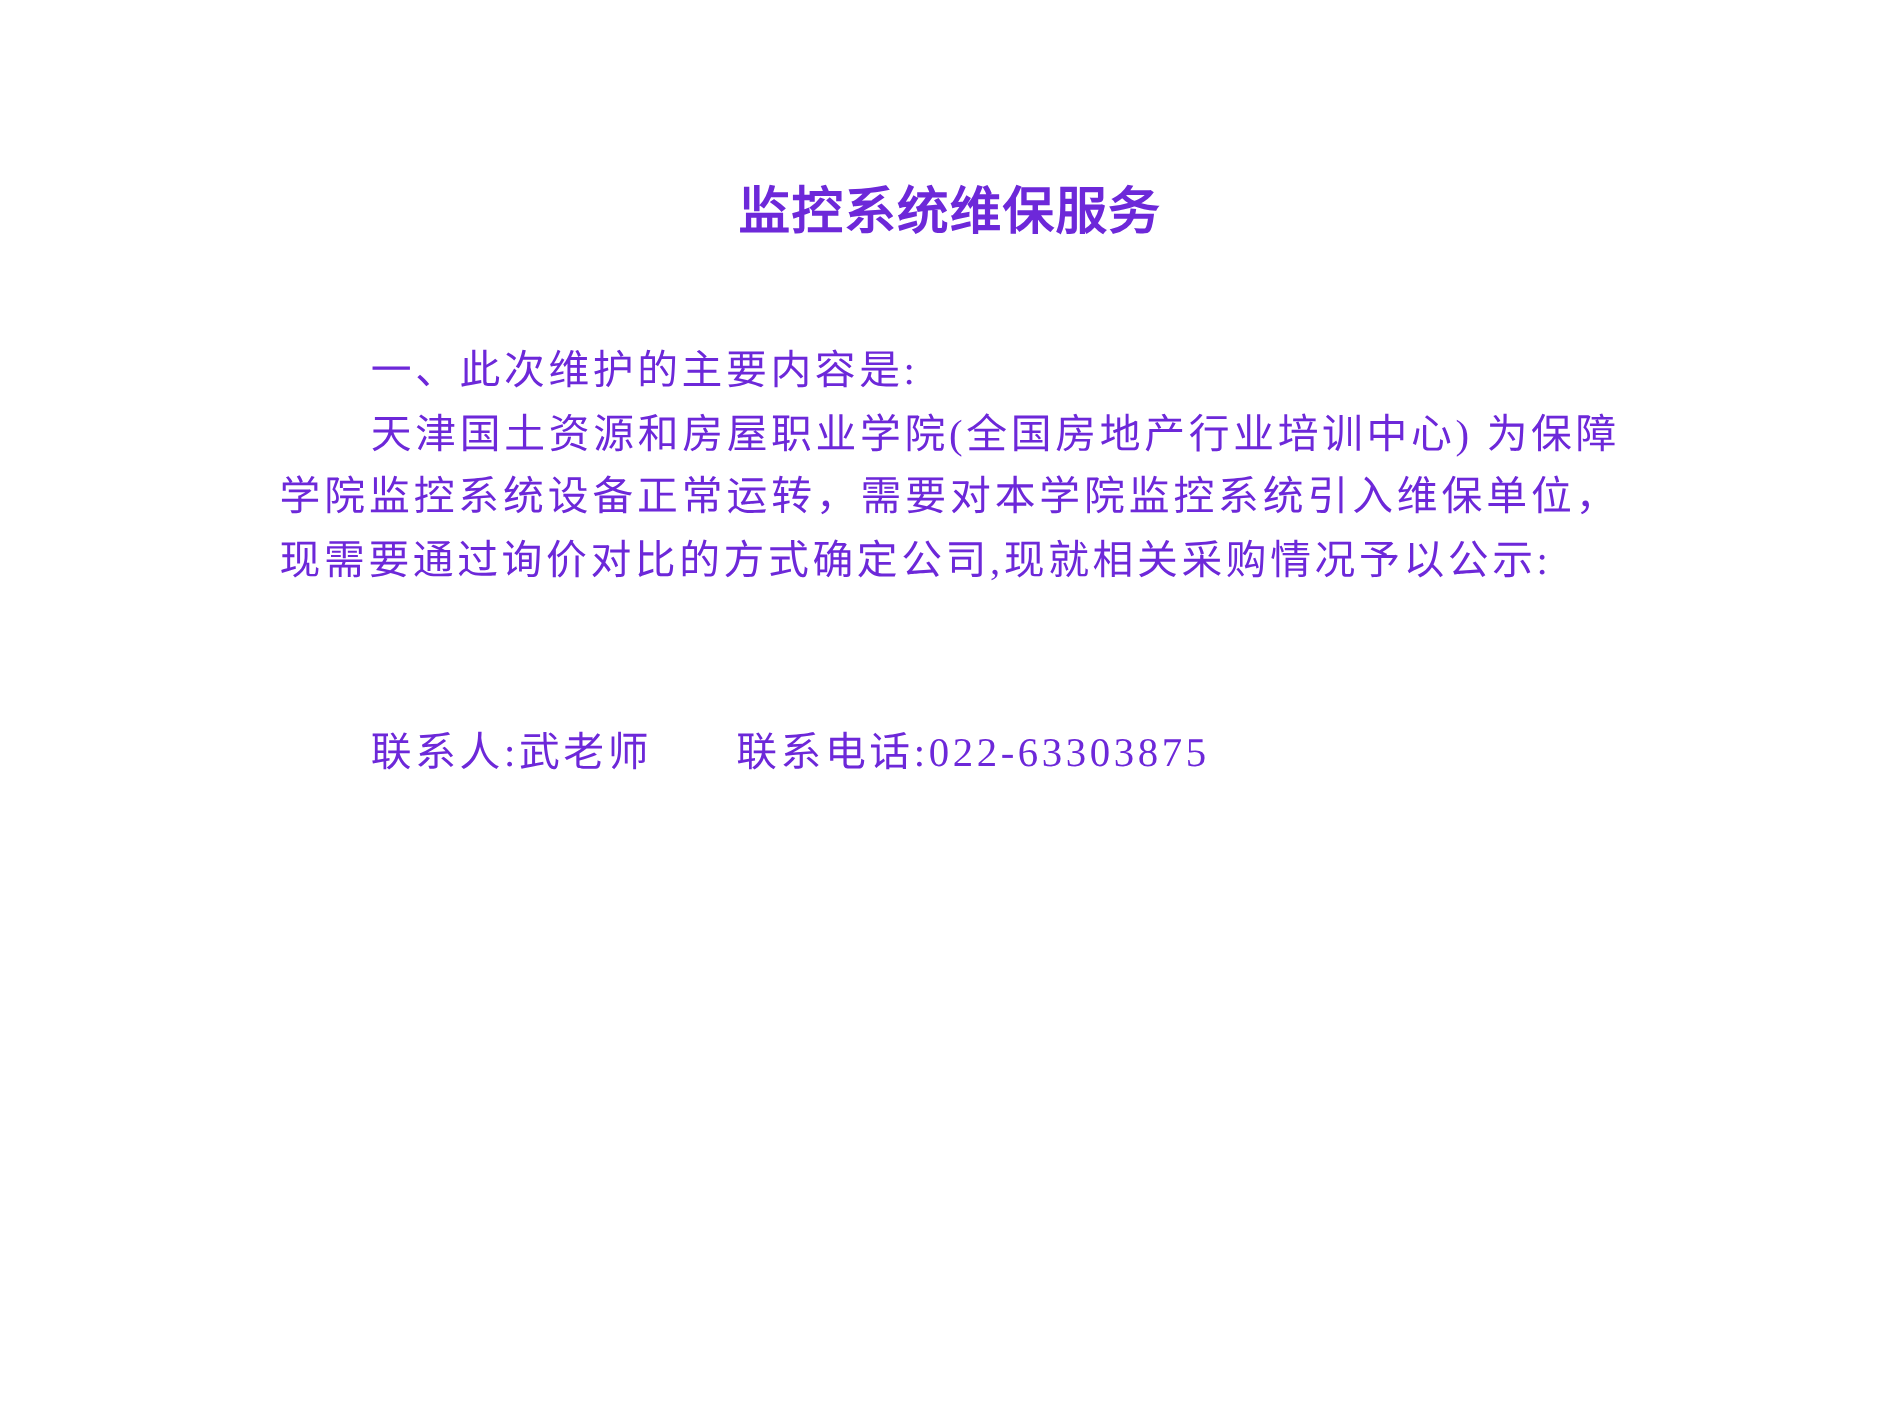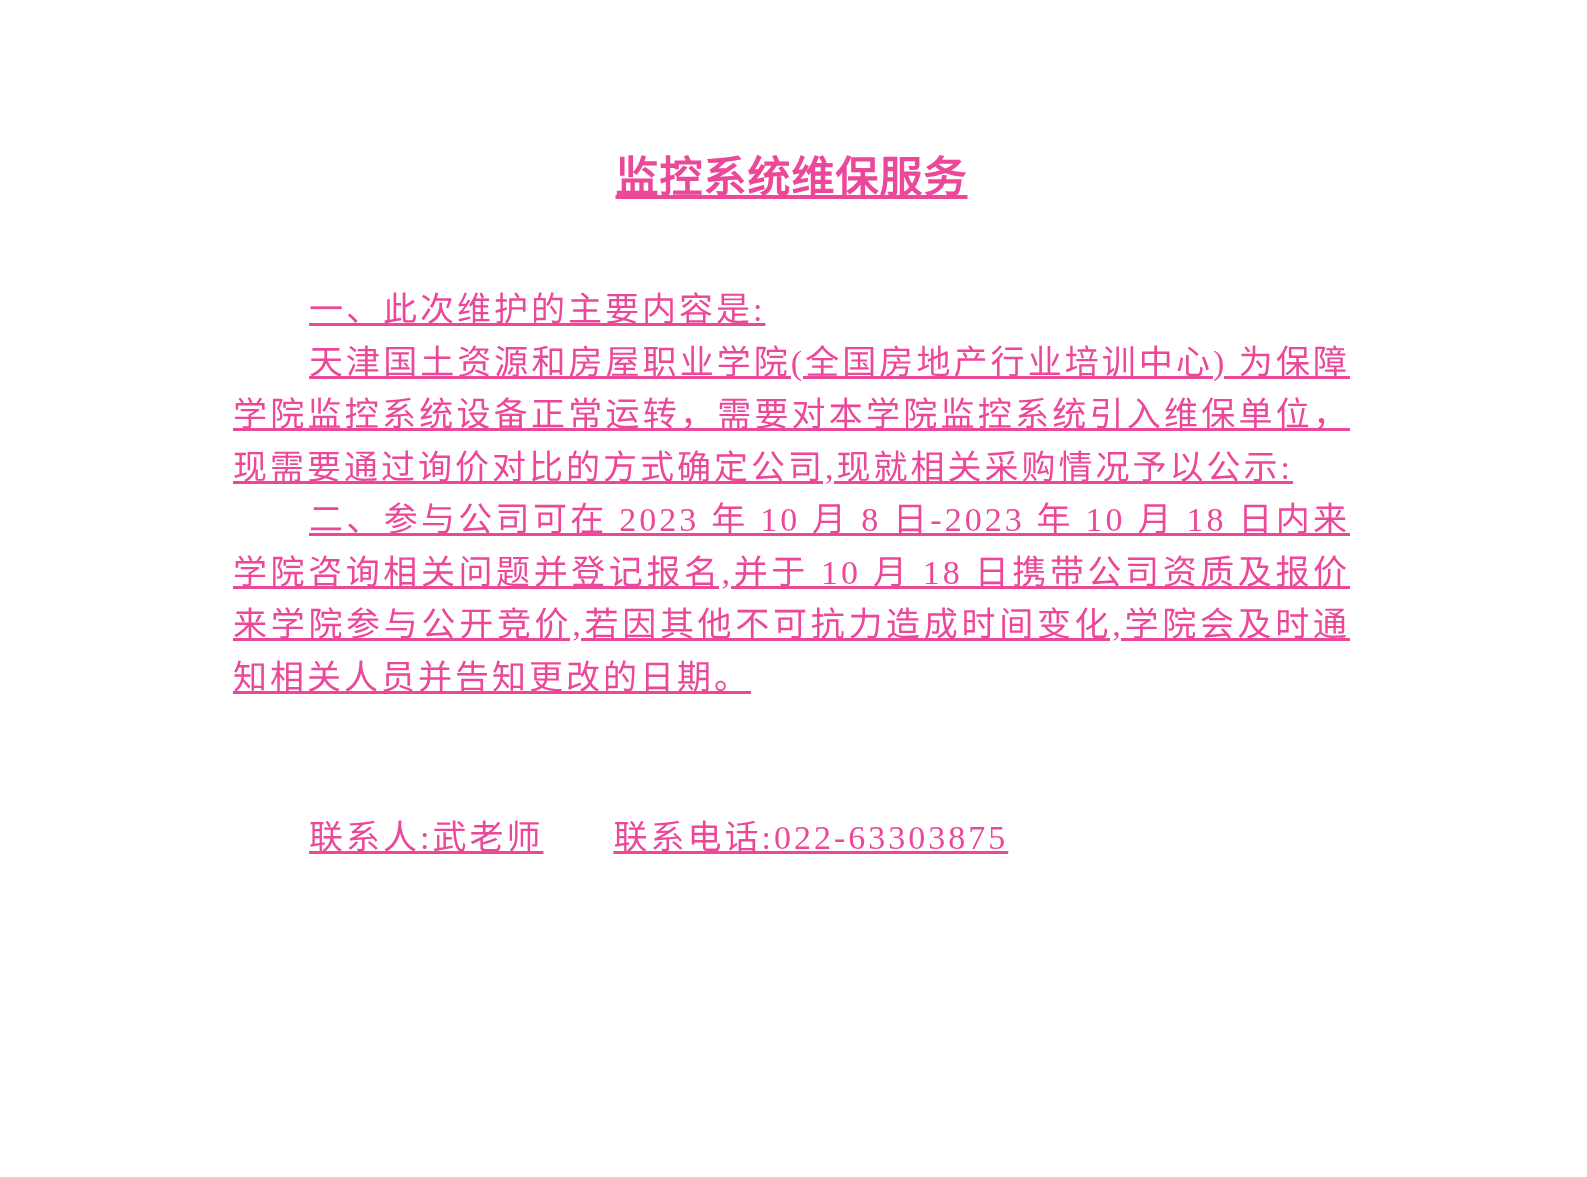--- a/index.html
+++ b/index.html
@@ -9,23 +9,22 @@
     height: 1177px;
     background: #ffffff;
     overflow: hidden;
   }
 
   .doc-page {
     position: absolute;
     left: 233px;
     top: 148px;
     width: 1117px;
-    color: #ec4899;
+    color: #6d28d9;
     font-family: "Liberation Serif", "DejaVu Serif", serif;
-    text-decoration: underline;
   }
 
   .doc-title {
     font-size: 43px;
     line-height: 60px;
     font-weight: bold;
     text-align: center;
     letter-spacing: 1px;
     margin: 0 0 76px 0;
   }
@@ -59,19 +58,18 @@
 
 <div class="doc-page">
 
   <h1 class="doc-title">监控系统维保服务</h1>
 
   <p class="body-p">一、此次维护的主要内容是:</p>
 
   <p class="body-p">天津国土资源和房屋职业学院(全国房地产行业培训中心) 为保障学院监控系统设备正常运转，需要对本学院监控系统引入维保单位，现需要通过询价对比的方式确定公司,现就相关采购情况予以公示:</p>
 
 
-  <p class="body-p">二、参与公司可在 2023 年 10 月 8 日-2023 年 10 月 18 日内来学院咨询相关问题并登记报名,并于 10 月 18 日携带公司资质及报价来学院参与公开竞价,若因其他不可抗力造成时间变化,学院会及时通知相关人员并告知更改的日期。</p>
 
   <p class="contact-line">
     <span>联系人:武老师</span><span class="contact-gap"></span><span>联系电话:022-63303875</span>
   </p>
 
 </div>
 
 </body></html>

